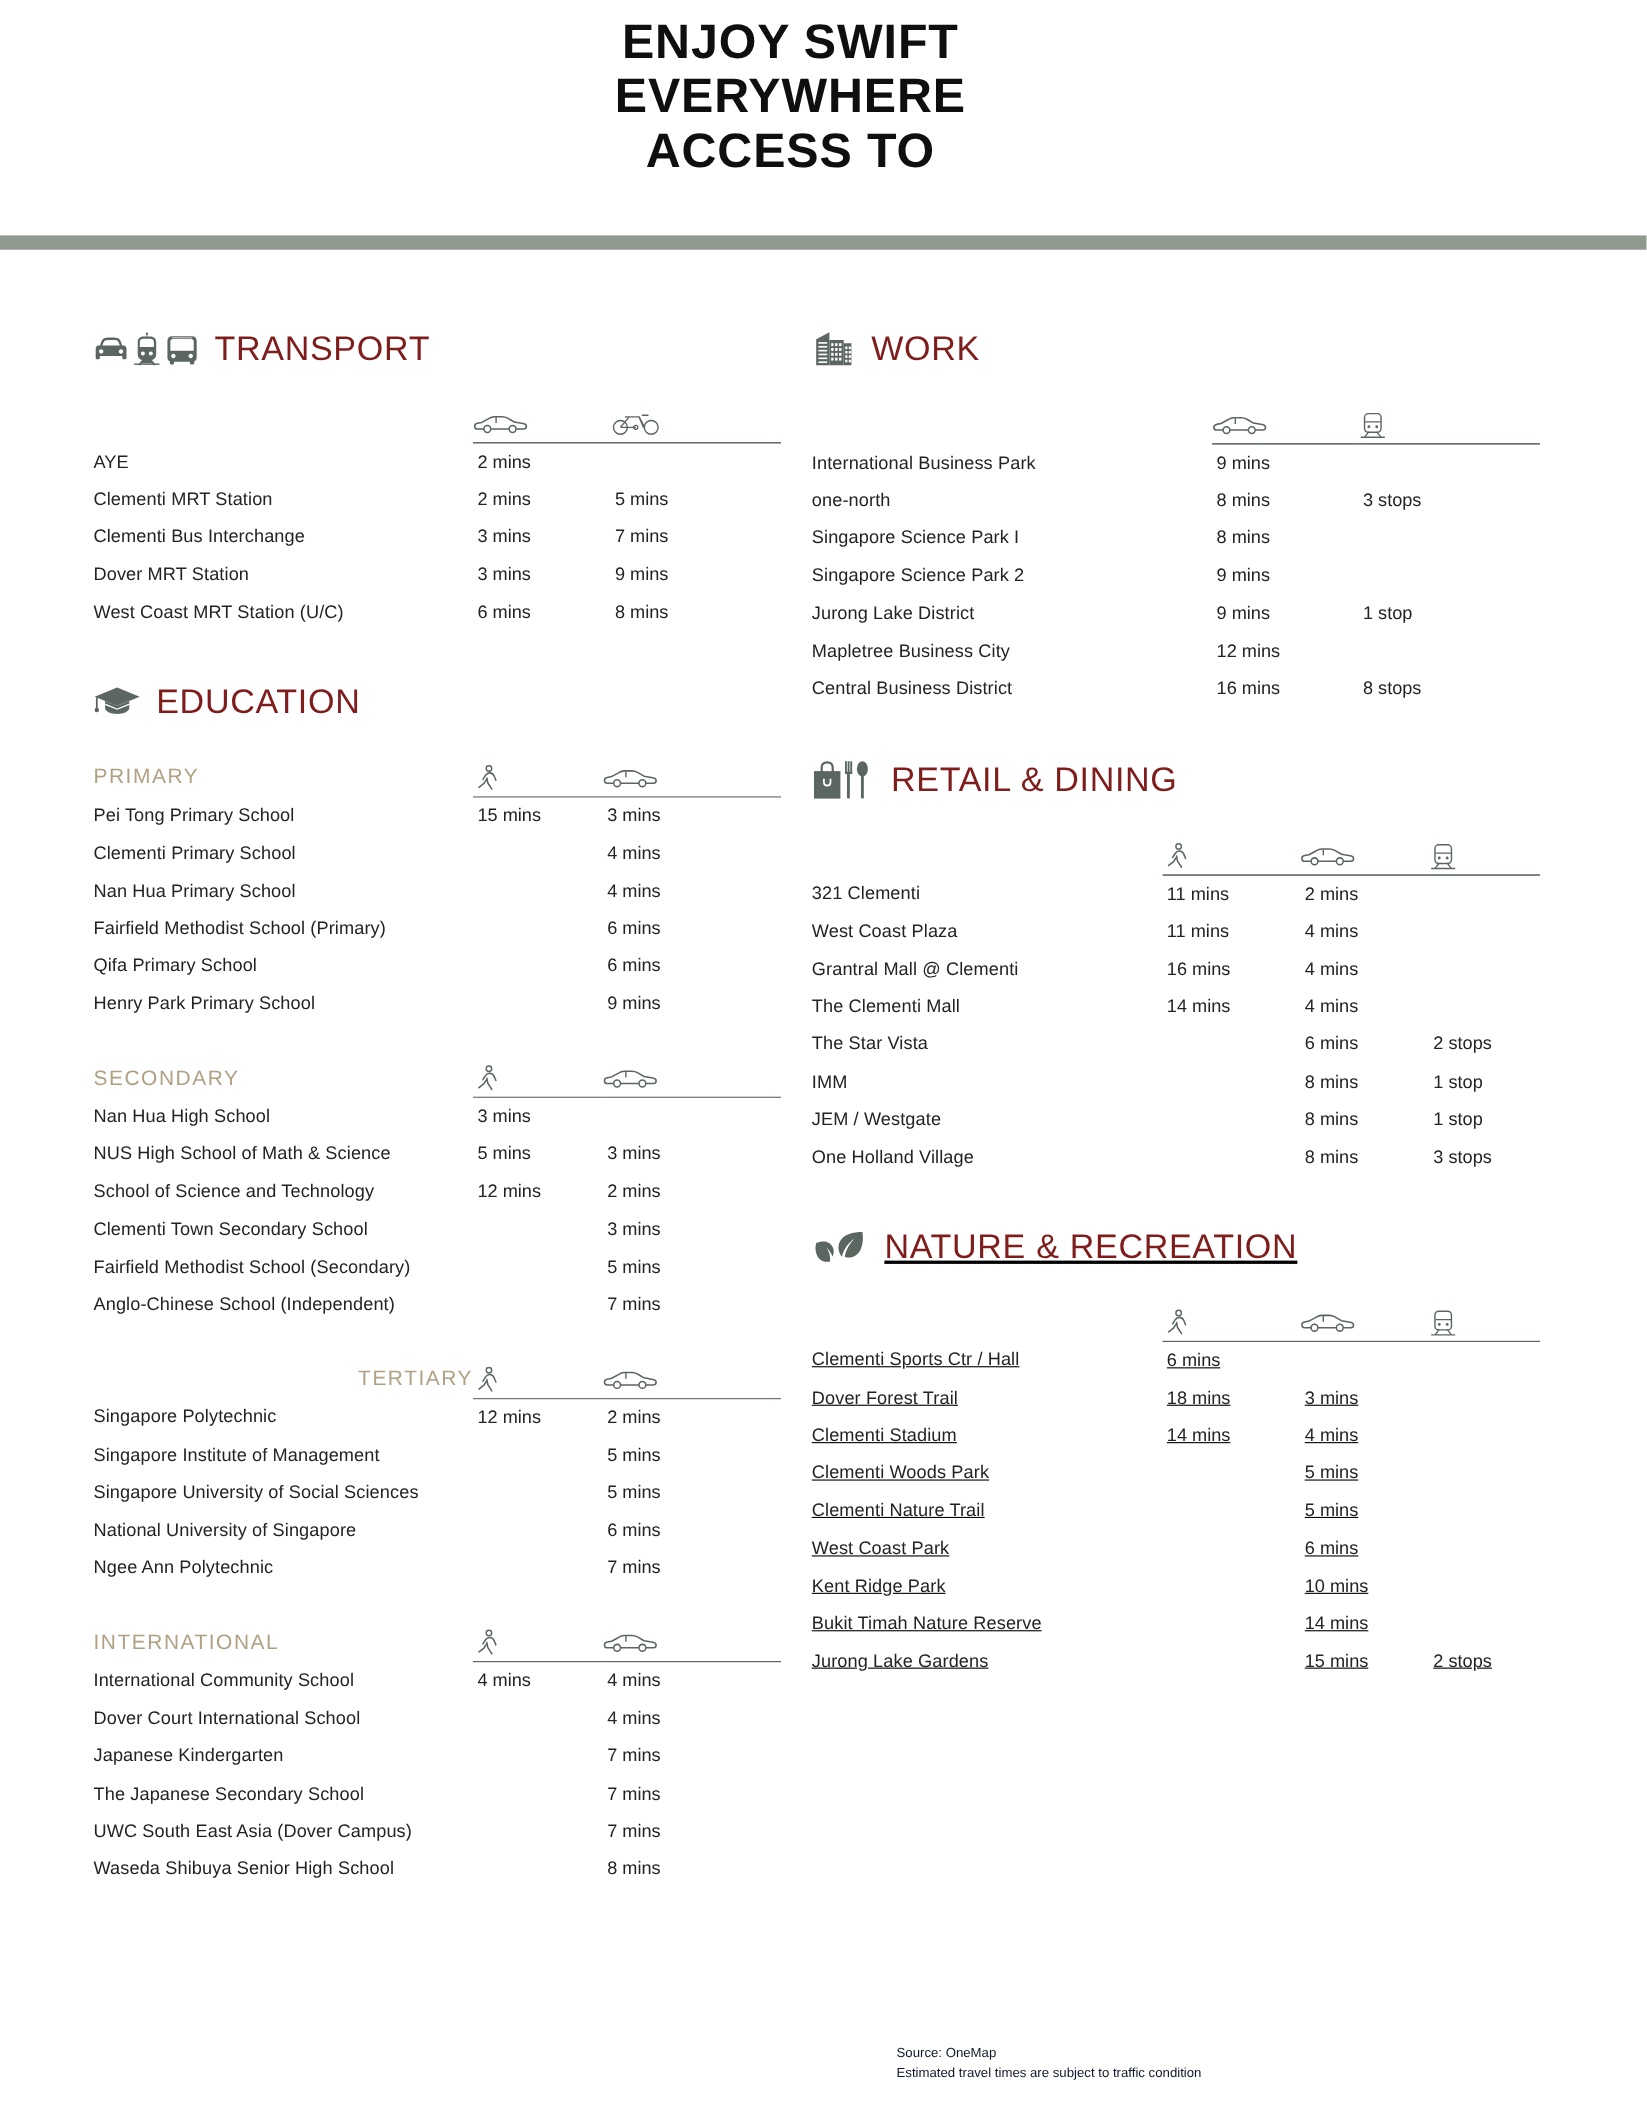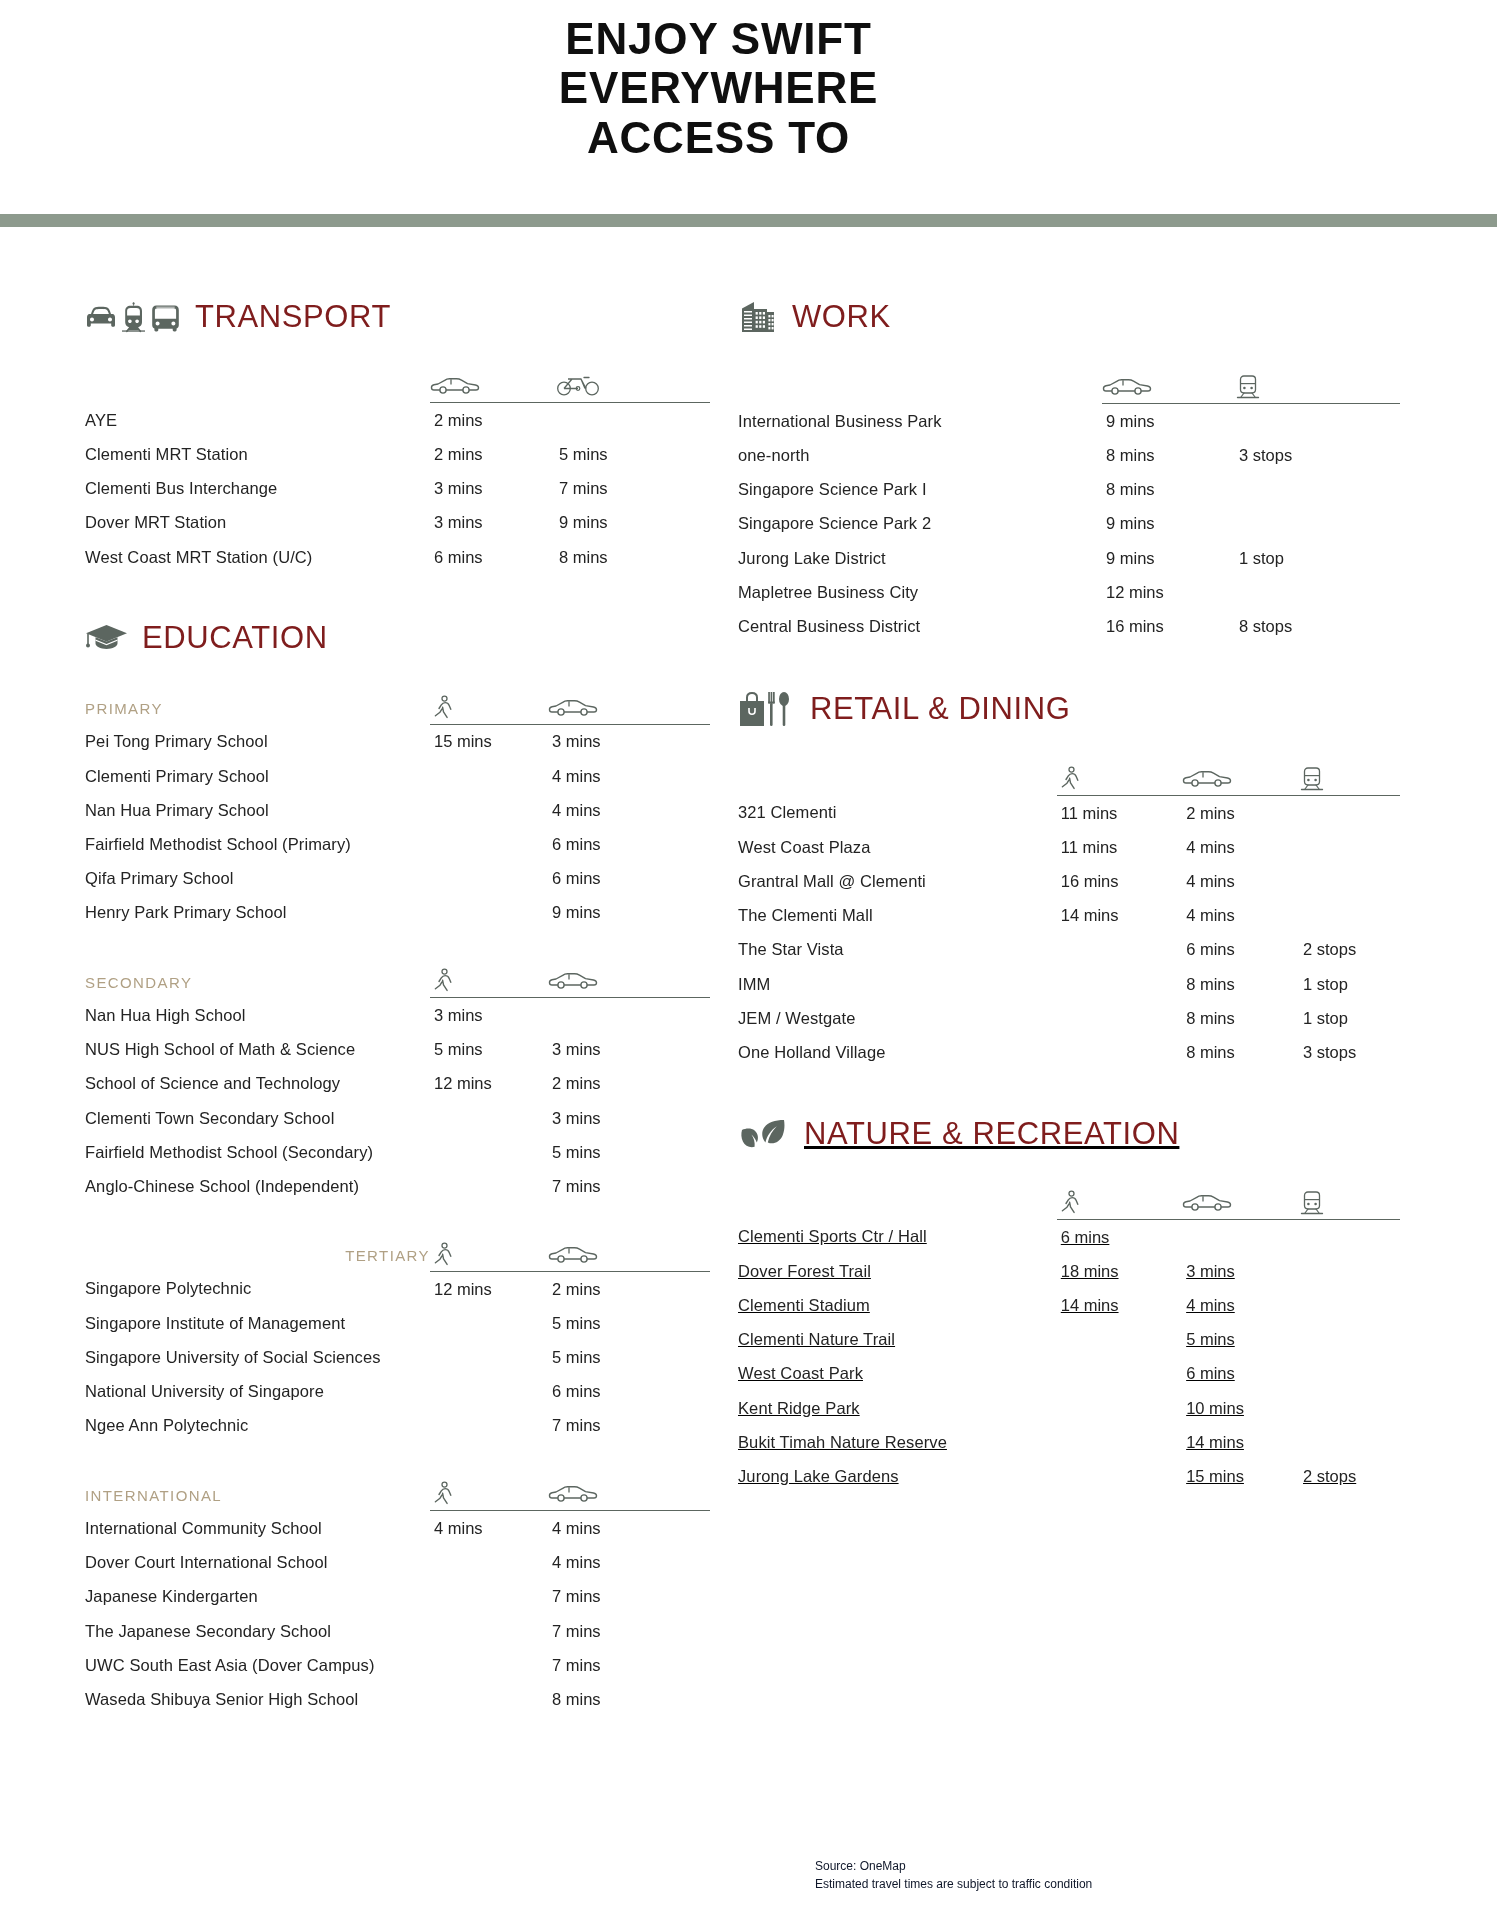--- a/index.html
+++ b/index.html
@@ -85,21 +85,21 @@
     color: #232323;
     padding: 7.6px 0;
     font-weight: 400;
     white-space: nowrap;
   }
   tr.row td.name { text-align: left; letter-spacing: 0.1px; }
   tr.row td.val  { text-align: left; padding-left: 4px; }
 
   
   .grp {
-    font-size: 15px;
+    font-size: 19px;
     letter-spacing: 1.4px;
     color: #b0a084;
     text-transform: uppercase;
     font-weight: 400;
   }
   .spacer-row td { height: 26px; }
 
   
   .footnote {
     position: absolute;
@@ -772,20 +772,26 @@
                 <td class="val">3 mins</td>
                 <td class="val"></td>
               </tr>
             <tr class="row">
                 <td class="name">Clementi Stadium</td>
                 <td class="val">14 mins</td>
                 <td class="val">4 mins</td>
                 <td class="val"></td>
               </tr>
             <tr class="row">
+                <td class="name">Clementi Woods Park</td>
+                <td class="val"></td>
+                <td class="val">5 mins</td>
+                <td class="val"></td>
+              </tr>
+            <tr class="row">
                 <td class="name">Clementi Nature Trail</td>
                 <td class="val"></td>
                 <td class="val">5 mins</td>
                 <td class="val"></td>
               </tr>
             <tr class="row">
                 <td class="name">West Coast Park</td>
                 <td class="val"></td>
                 <td class="val">6 mins</td>
                 <td class="val"></td>

